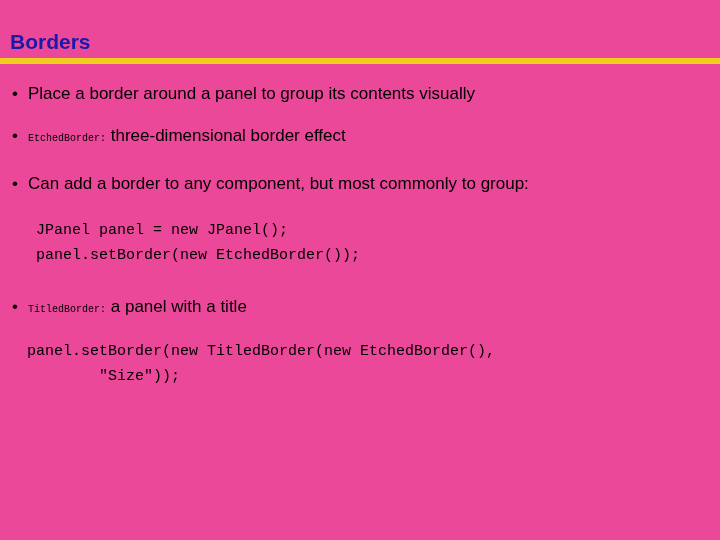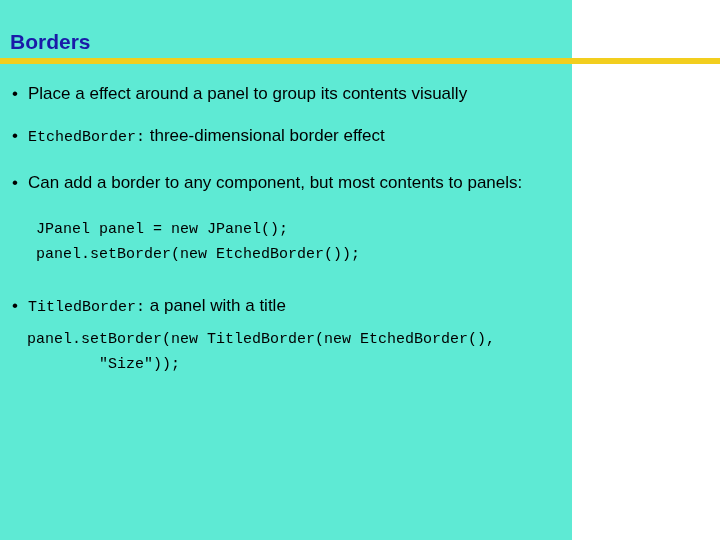--- a/index.html
+++ b/index.html
@@ -10,23 +10,23 @@
   body {
     width: 720px;
     height: 540px;
     background: #ffffff;
     font-family: "Liberation Sans", sans-serif;
     overflow: hidden;
   }
 
   .slide {
     position: relative;
-    width: 572px;
+    width: 720px;
     height: 540px;
-    background: #5eead4;
+    background: #ec4899;
     box-sizing: border-box;
   }
 
   
   .slide-title {
     position: absolute;
     left: 10px;
     top: 29px;
     font-size: 21px;
     font-weight: bold;
@@ -73,64 +73,64 @@
   .bullet-text {
     display: block;
     font-family: "Liberation Sans", sans-serif;
     font-size: 17px;
     line-height: 24px;
     color: #000000;
   }
 
   .mono {
     font-family: "Liberation Mono", monospace;
-    font-size: 15px;
+    font-size: 10px;
   }
 
   .code-block {
     font-family: "Liberation Mono", monospace;
     font-size: 15px;
     line-height: 25px;
     color: #000000;
     white-space: pre;
     padding-left: 27px;
     margin: 0;
   }
 
   .b1 { margin-top: 8px; }
   .b2 { margin-top: 18px; }
   .b3 { margin-top: 21px; }
   .code1 { margin-top: 22px; padding-left: 36px; }
   .b4 { margin-top: 27px; }
-  .code2 { margin-top: 7px; }
+  .code2 { margin-top: 17px; }
 </style>
 </head>
 <body>
 
 <div class="slide">
 
   <div class="slide-title">Borders</div>
 
   <div class="title-rule"></div>
 
   <div class="body-area">
 
     <div class="bullet-row b1">
       <span class="bullet-mark">•</span>
-      <span class="bullet-text">Place a effect around a panel to group its contents visually</span>
+      <span class="bullet-text">Place a border around a panel to group its contents visually</span>
     </div>
 
     <div class="bullet-row b2">
       <span class="bullet-mark">•</span>
       <span class="bullet-text"><span class="mono">EtchedBorder</span><span class="mono">:</span><span> three-dimensional border effect</span></span>
     </div>
 
     <div class="bullet-row b3">
       <span class="bullet-mark">•</span>
-      <span class="bullet-text">Can add a border to any component, but most contents to panels:</span>
+      <span class="bullet-text">Can add a border to any component, but most commonly to group:</span>
     </div>
 
     <pre class="code-block code1">JPanel panel = new JPanel();
 panel.setBorder(new EtchedBorder());</pre>
 
     <div class="bullet-row b4">
       <span class="bullet-mark">•</span>
       <span class="bullet-text"><span class="mono">TitledBorder</span><span class="mono">:</span><span> a panel with a title</span></span>
     </div>
 

